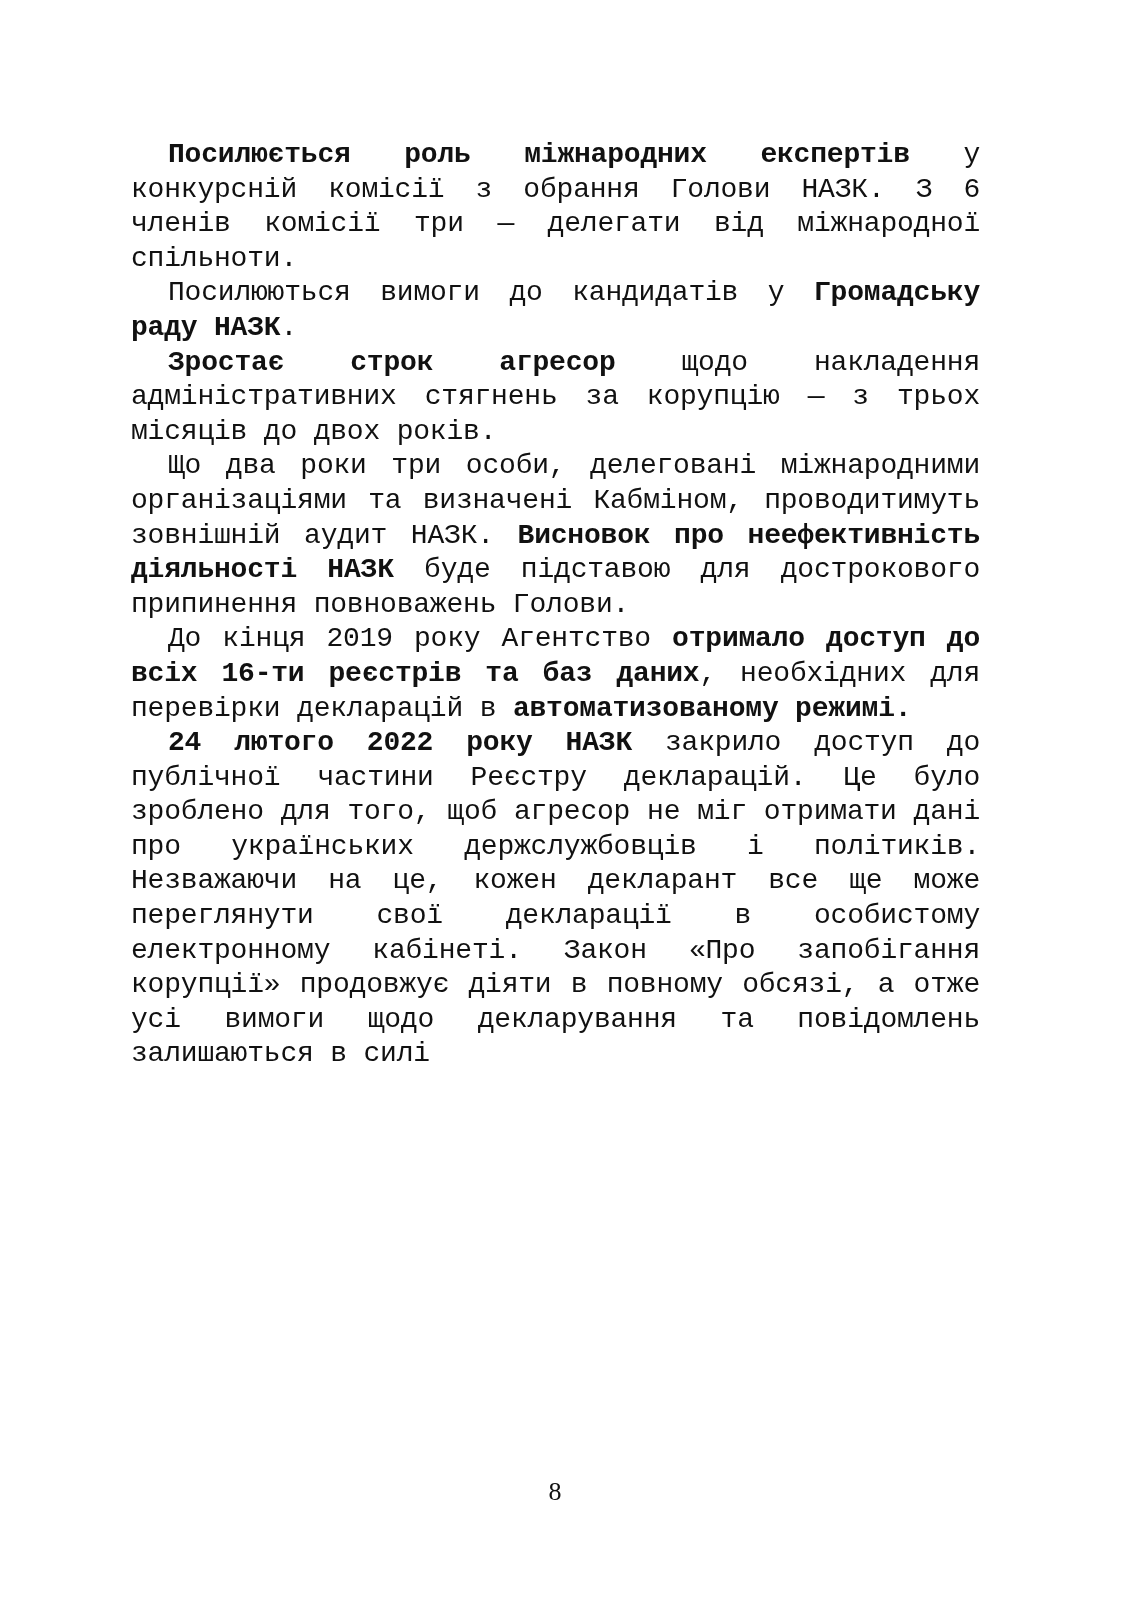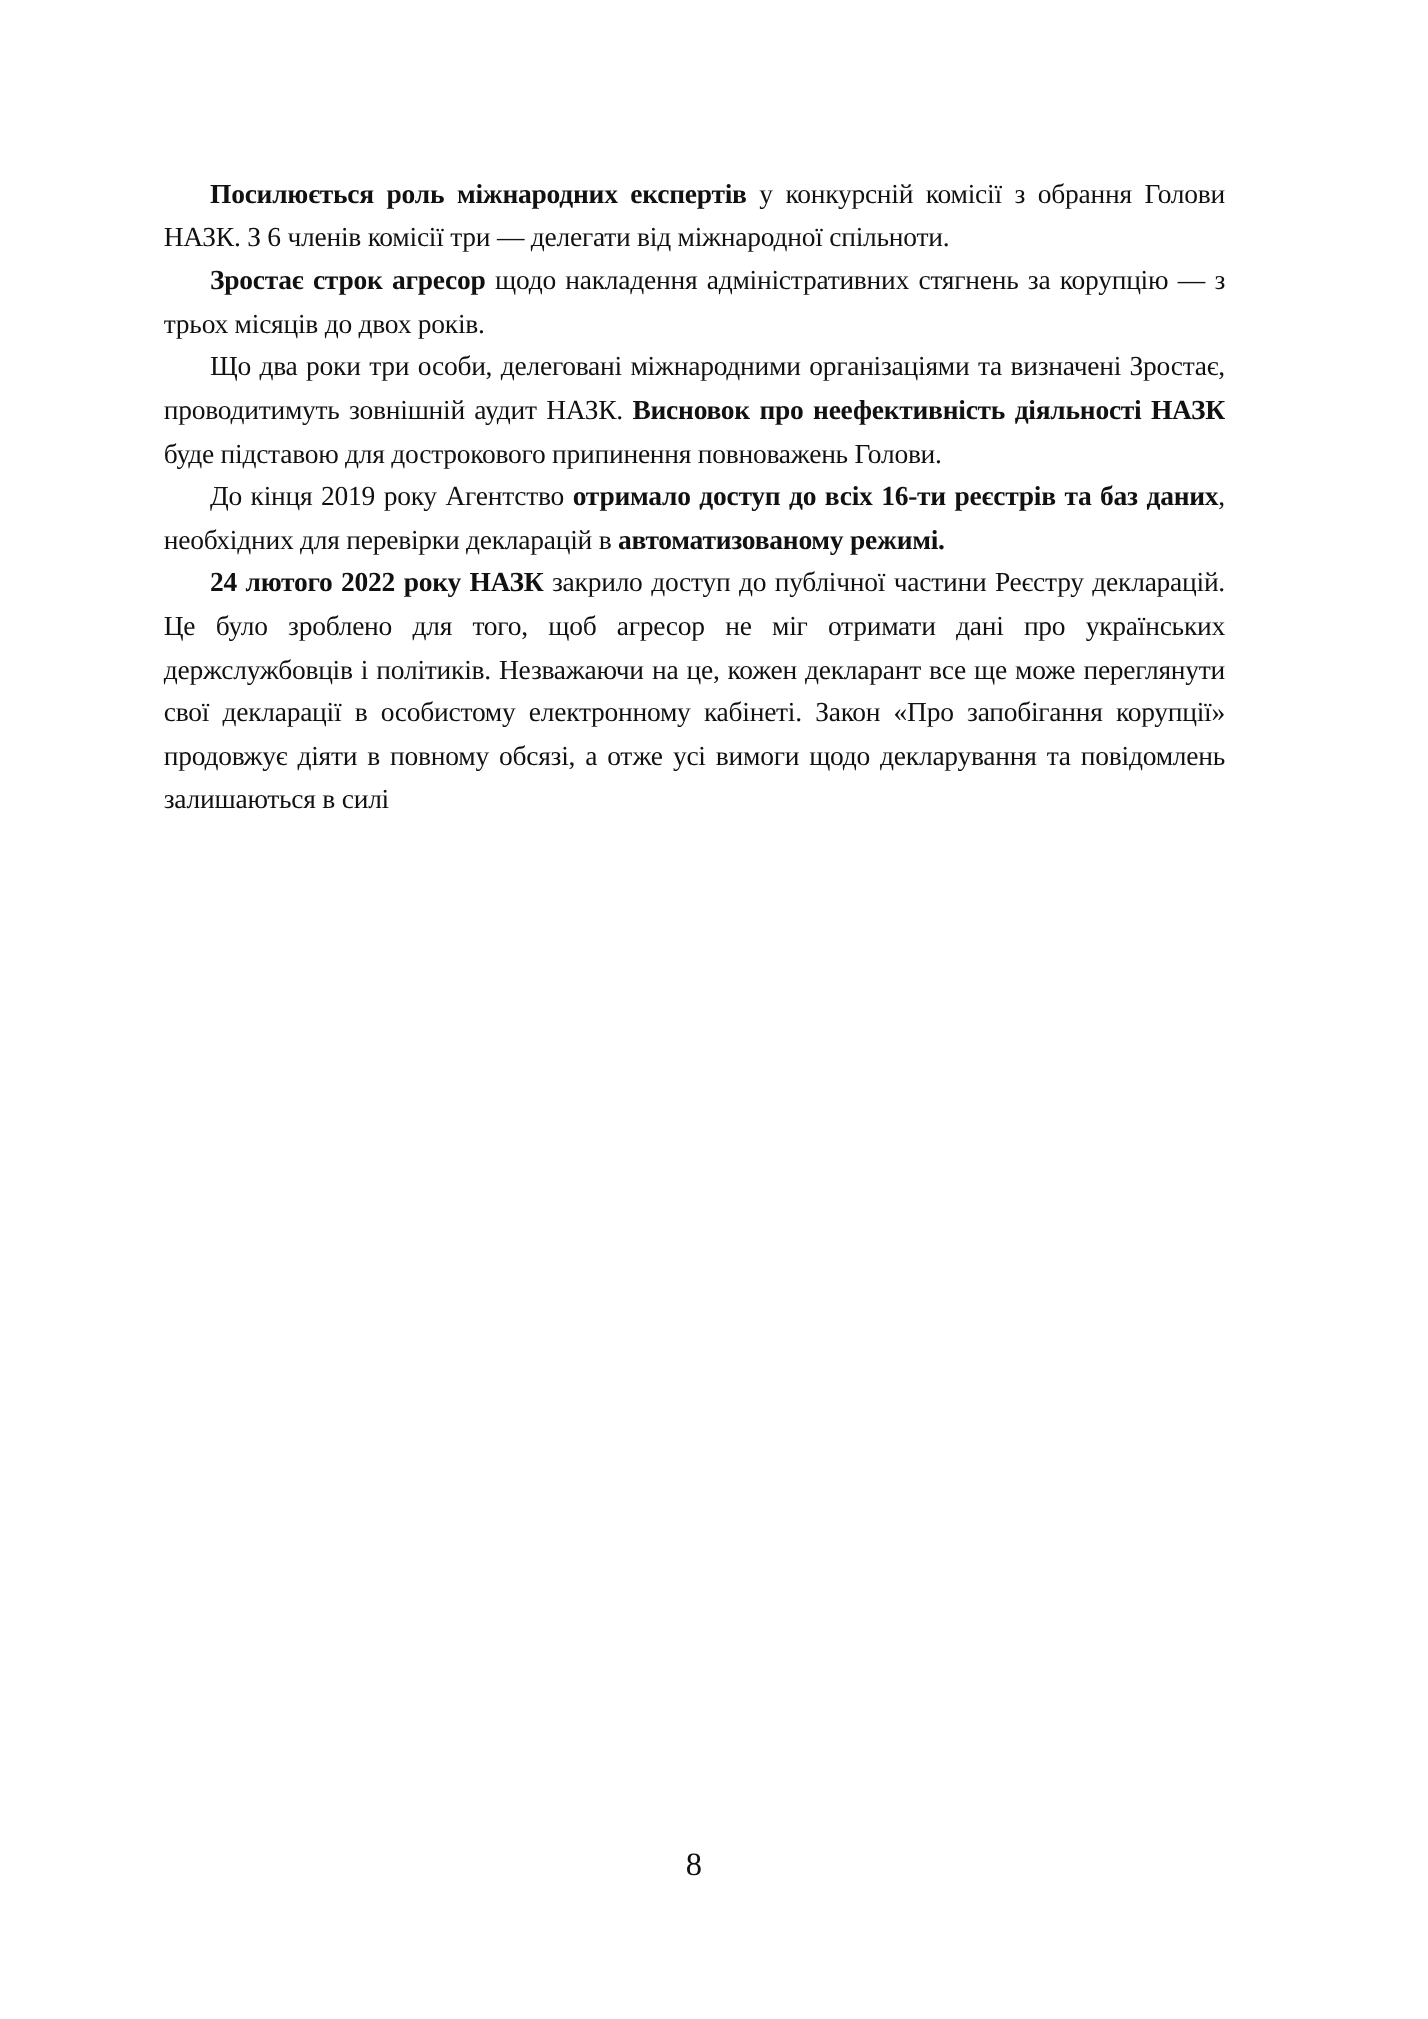--- a/index.html
+++ b/index.html
@@ -13,22 +13,23 @@
       position: relative;
       overflow: hidden;
       font-family: "Liberation Serif", "DejaVu Serif", serif;
       color: #111111;
     }
     .page-body {
       position: absolute;
       left: 131px;
       top: 138px;
       width: 849px;
-      font-size: 22px;
+      font-size: 28px;
       line-height: 34.6px;
+      font-family: Liberation Mono, monospace;
     }
     .para {
       margin: 0;
       text-indent: 37px;
       text-align: justify;
       text-align-last: left;
       letter-spacing: -0.2px;
     }
     .seg.bold { font-weight: bold; }
     .page-number {
@@ -42,24 +43,27 @@
     }
   </style>
 </head>
 <body>
 
 <div class="page-body">
   <p class="para">
     <span class="seg bold">Посилюється роль міжнародних експертів</span><span class="seg"> у конкурсній комісії з обрання Голови НАЗК. З 6 членів комісії три — делегати від міжнародної спільноти.</span>
   </p>
   <p class="para">
+    <span class="seg">Посилюються вимоги до кандидатів у </span><span class="seg bold">Громадську раду НАЗК</span><span class="seg">.</span>
+  </p>
+  <p class="para">
     <span class="seg bold">Зростає строк агресор</span><span class="seg"> щодо накладення адміністративних стягнень за корупцію — з трьох місяців до двох років.</span>
   </p>
   <p class="para">
-    <span class="seg">Що два роки три особи, делеговані міжнародними організаціями та визначені Зростає, проводитимуть зовнішній аудит НАЗК. </span><span class="seg bold">Висновок про неефективність діяльності НАЗК</span><span class="seg"> буде підставою для дострокового припинення повноважень Голови.</span>
+    <span class="seg">Що два роки три особи, делеговані міжнародними організаціями та визначені Кабміном, проводитимуть зовнішній аудит НАЗК. </span><span class="seg bold">Висновок про неефективність діяльності НАЗК</span><span class="seg"> буде підставою для дострокового припинення повноважень Голови.</span>
   </p>
   <p class="para">
     <span class="seg">До кінця 2019 року Агентство </span><span class="seg bold">отримало доступ до всіх 16-ти реєстрів та баз даних</span><span class="seg">, необхідних для перевірки декларацій в </span><span class="seg bold">автоматизованому режимі.</span>
   </p>
   <p class="para">
     <span class="seg bold">24 лютого 2022 року НАЗК</span><span class="seg"> закрило доступ до публічної частини Реєстру декларацій. Це було зроблено для того, щоб агресор не міг отримати дані про українських держслужбовців і політиків. Незважаючи на це, кожен декларант все ще може переглянути свої декларації в особистому електронному кабінеті. Закон «Про запобігання корупції» продовжує діяти в повному обсязі, а отже усі вимоги щодо декларування та повідомлень залишаються в силі</span>
   </p>
 </div>
 
 <div class="page-number">8</div>

